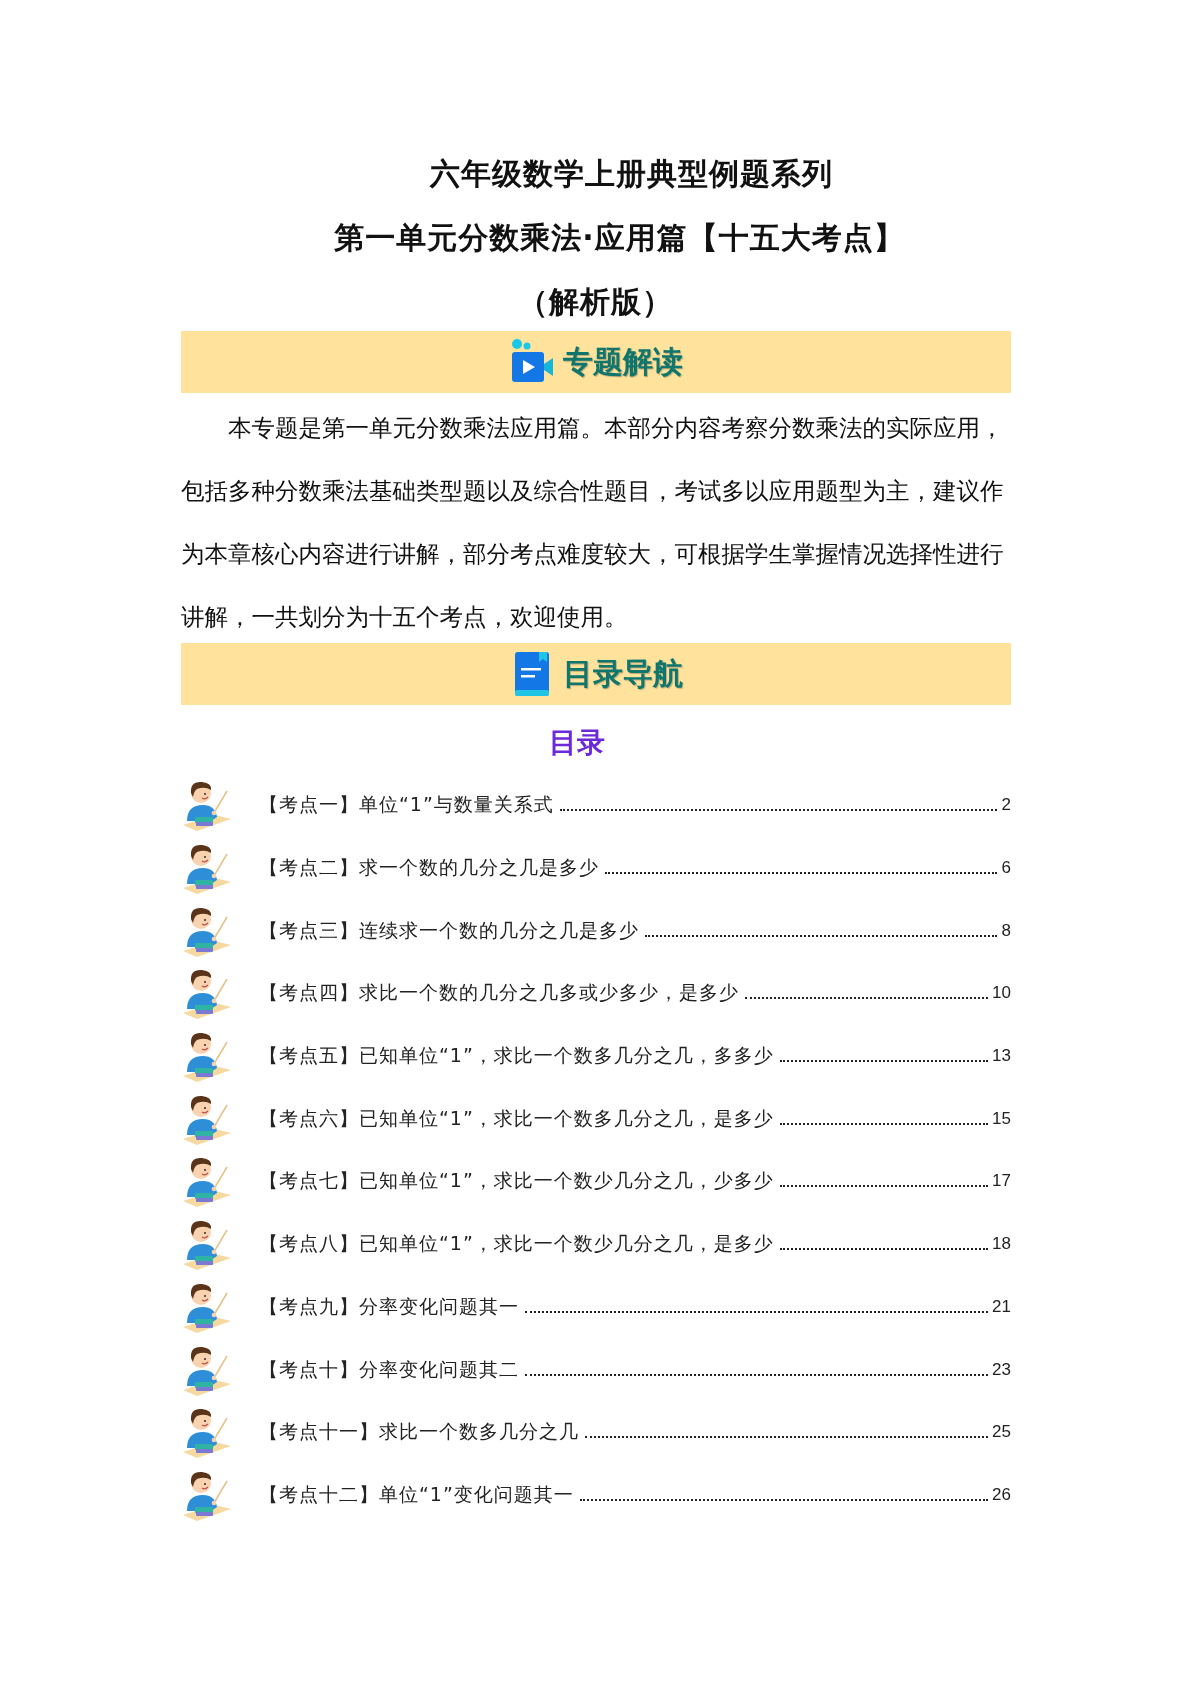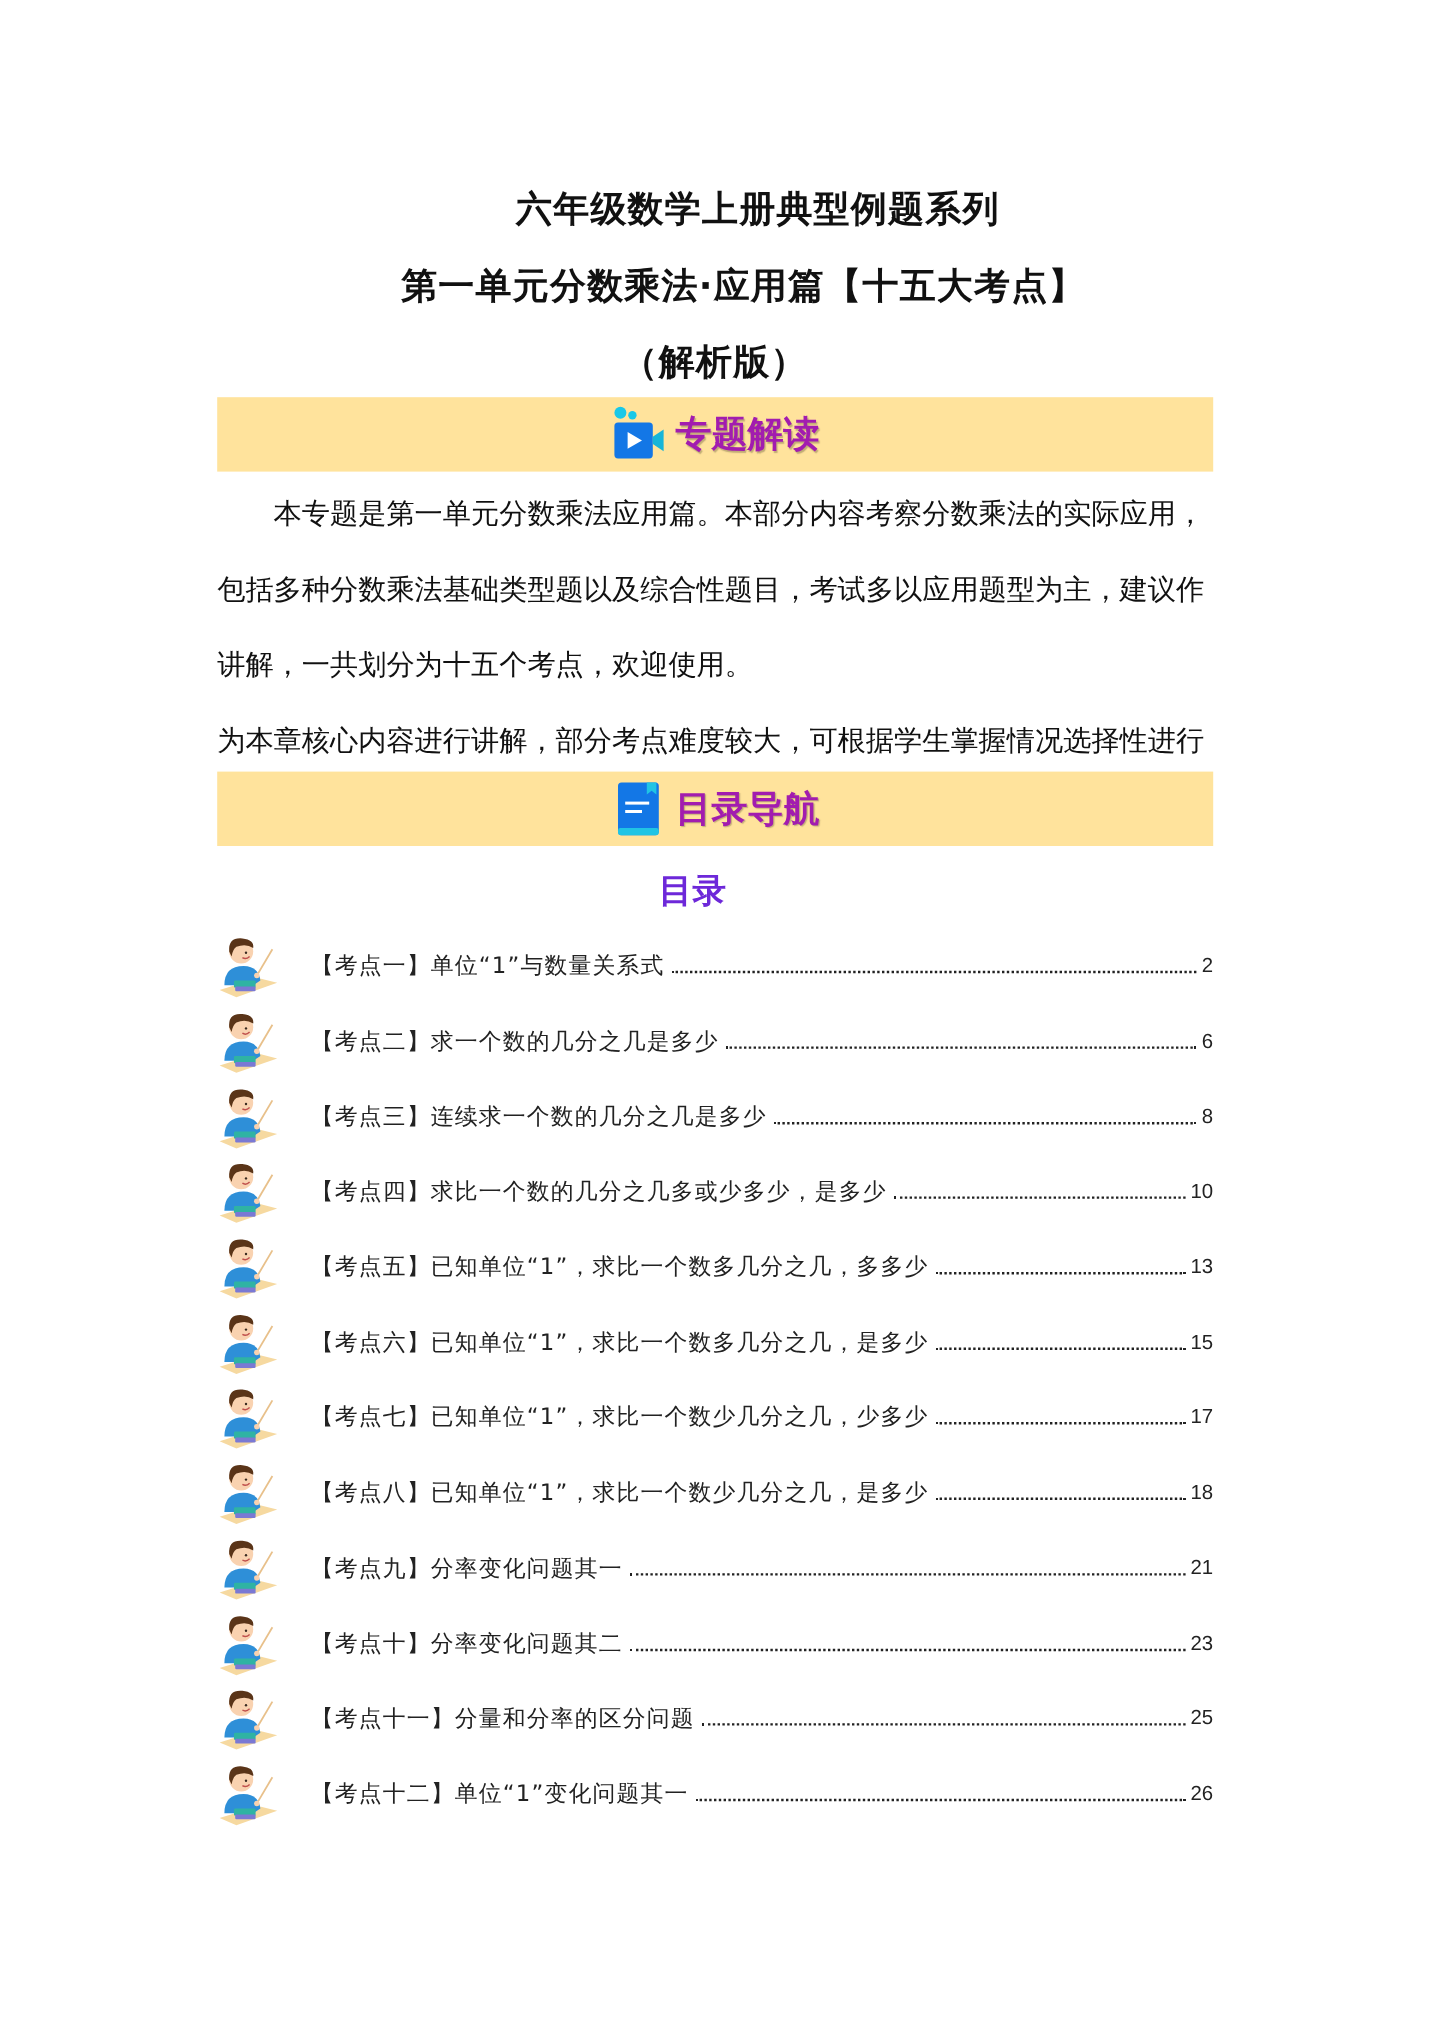--- a/index.html
+++ b/index.html
@@ -11,21 +11,21 @@
     .title {
       position: absolute; left: 0; width: 1191px; text-align: center;
       font-weight: bold; font-size: 30px; letter-spacing: 1px; color: #111;
     }
     .banner {
       position: absolute; left: 181px; width: 830px; height: 62px;
       background: #FFE39C;
       display: flex; align-items: center; justify-content: center;
     }
     .banner-label {
-      font-size: 30px; font-weight: bold; color: #a21caf;
+      font-size: 30px; font-weight: bold; color: #0f766e;
       text-shadow: 1px 1px 1px rgba(0,0,0,0.25);
       margin-left: 4px;
     }
     .banner-icon { width: 50px; height: 48px; position: relative; }
     .para {
       position: absolute; left: 181px; width: 830px;
       font-size: 23.5px; line-height: 63px; color: #111;
       text-align: justify;
     }
     .para-line { display: block; white-space: nowrap; height: 63px; }
@@ -71,22 +71,22 @@
       <polygon points="14,22 14,36 26,29" fill="#ffffff"></polygon>
       <polygon points="35,26 44,20 44,38 35,32" fill="#17B5D8"></polygon>
     </svg>
   </span>
   <span class="banner-label">专题解读</span>
 </div>
 
 <div class="para" style="top:397px;">
   <span class="para-line indent">本专题是第一单元分数乘法应用篇。本部分内容考察分数乘法的实际应用，</span>
   <span class="para-line">包括多种分数乘法基础类型题以及综合性题目，考试多以应用题型为主，建议作</span>
+  <span class="para-line">为本章核心内容进行讲解，部分考点难度较大，可根据学生掌握情况选择性进行</span>
   <span class="para-line">讲解，一共划分为十五个考点，欢迎使用。</span>
-  <span class="para-line">为本章核心内容进行讲解，部分考点难度较大，可根据学生掌握情况选择性进行</span>
 </div>
 
 <div class="banner" style="top:643px;">
   <span class="banner-icon">
     <svg width="50" height="48" viewBox="0 0 50 48">
       <rect x="6" y="2" width="34" height="44" rx="3" fill="#1377E6"></rect>
       <rect x="6" y="40" width="34" height="6" rx="2" fill="#20C4E4"></rect>
       <polygon points="30,2 38,2 38,12 34,9 30,12" fill="#20C4E4"></polygon>
       <rect x="12" y="18" width="20" height="2.5" fill="#ffffff"></rect>
       <rect x="12" y="25" width="14" height="2.5" fill="#ffffff"></rect>
@@ -352,21 +352,21 @@
 
     <circle cx="20" cy="16" r="10" fill="#F9D2B0"></circle>
     <path d="M10,16 Q9,4 21,5 Q31,6 30,13 Q24,9 16,12 Q13,14 12,20 Z" fill="#5A3418"></path>
     <circle cx="24" cy="17" r="1" fill="#3a2a20"></circle>
     <path d="M21,21 Q24,23 27,20" stroke="#c0504d" stroke-width="1.2" fill="none"></path>
 
     <line x1="33" y1="36" x2="46" y2="14" stroke="#E8C08A" stroke-width="1.5"></line>
     <circle cx="33" cy="36" r="2.3" fill="#F9D2B0"></circle>
   </svg>
 </span>
-      <span class="toc-label">【考点十一】分量和分率的区分问题</span>
+      <span class="toc-label">【考点十一】求比一个数多几分之几</span>
       <span class="toc-dots"></span>
       <span class="toc-page">25</span>
     </div>
     <div class="toc-row">
       <span class="toc-avatar">
   <svg width="52" height="56" viewBox="0 0 52 56">
 
     <polygon points="2,48 34,38 50,42 16,54" fill="#F6D9A0"></polygon>
 
     <path d="M6,44 Q6,28 22,28 Q34,28 36,40 L30,44 Z" fill="#2E8FD8"></path>

